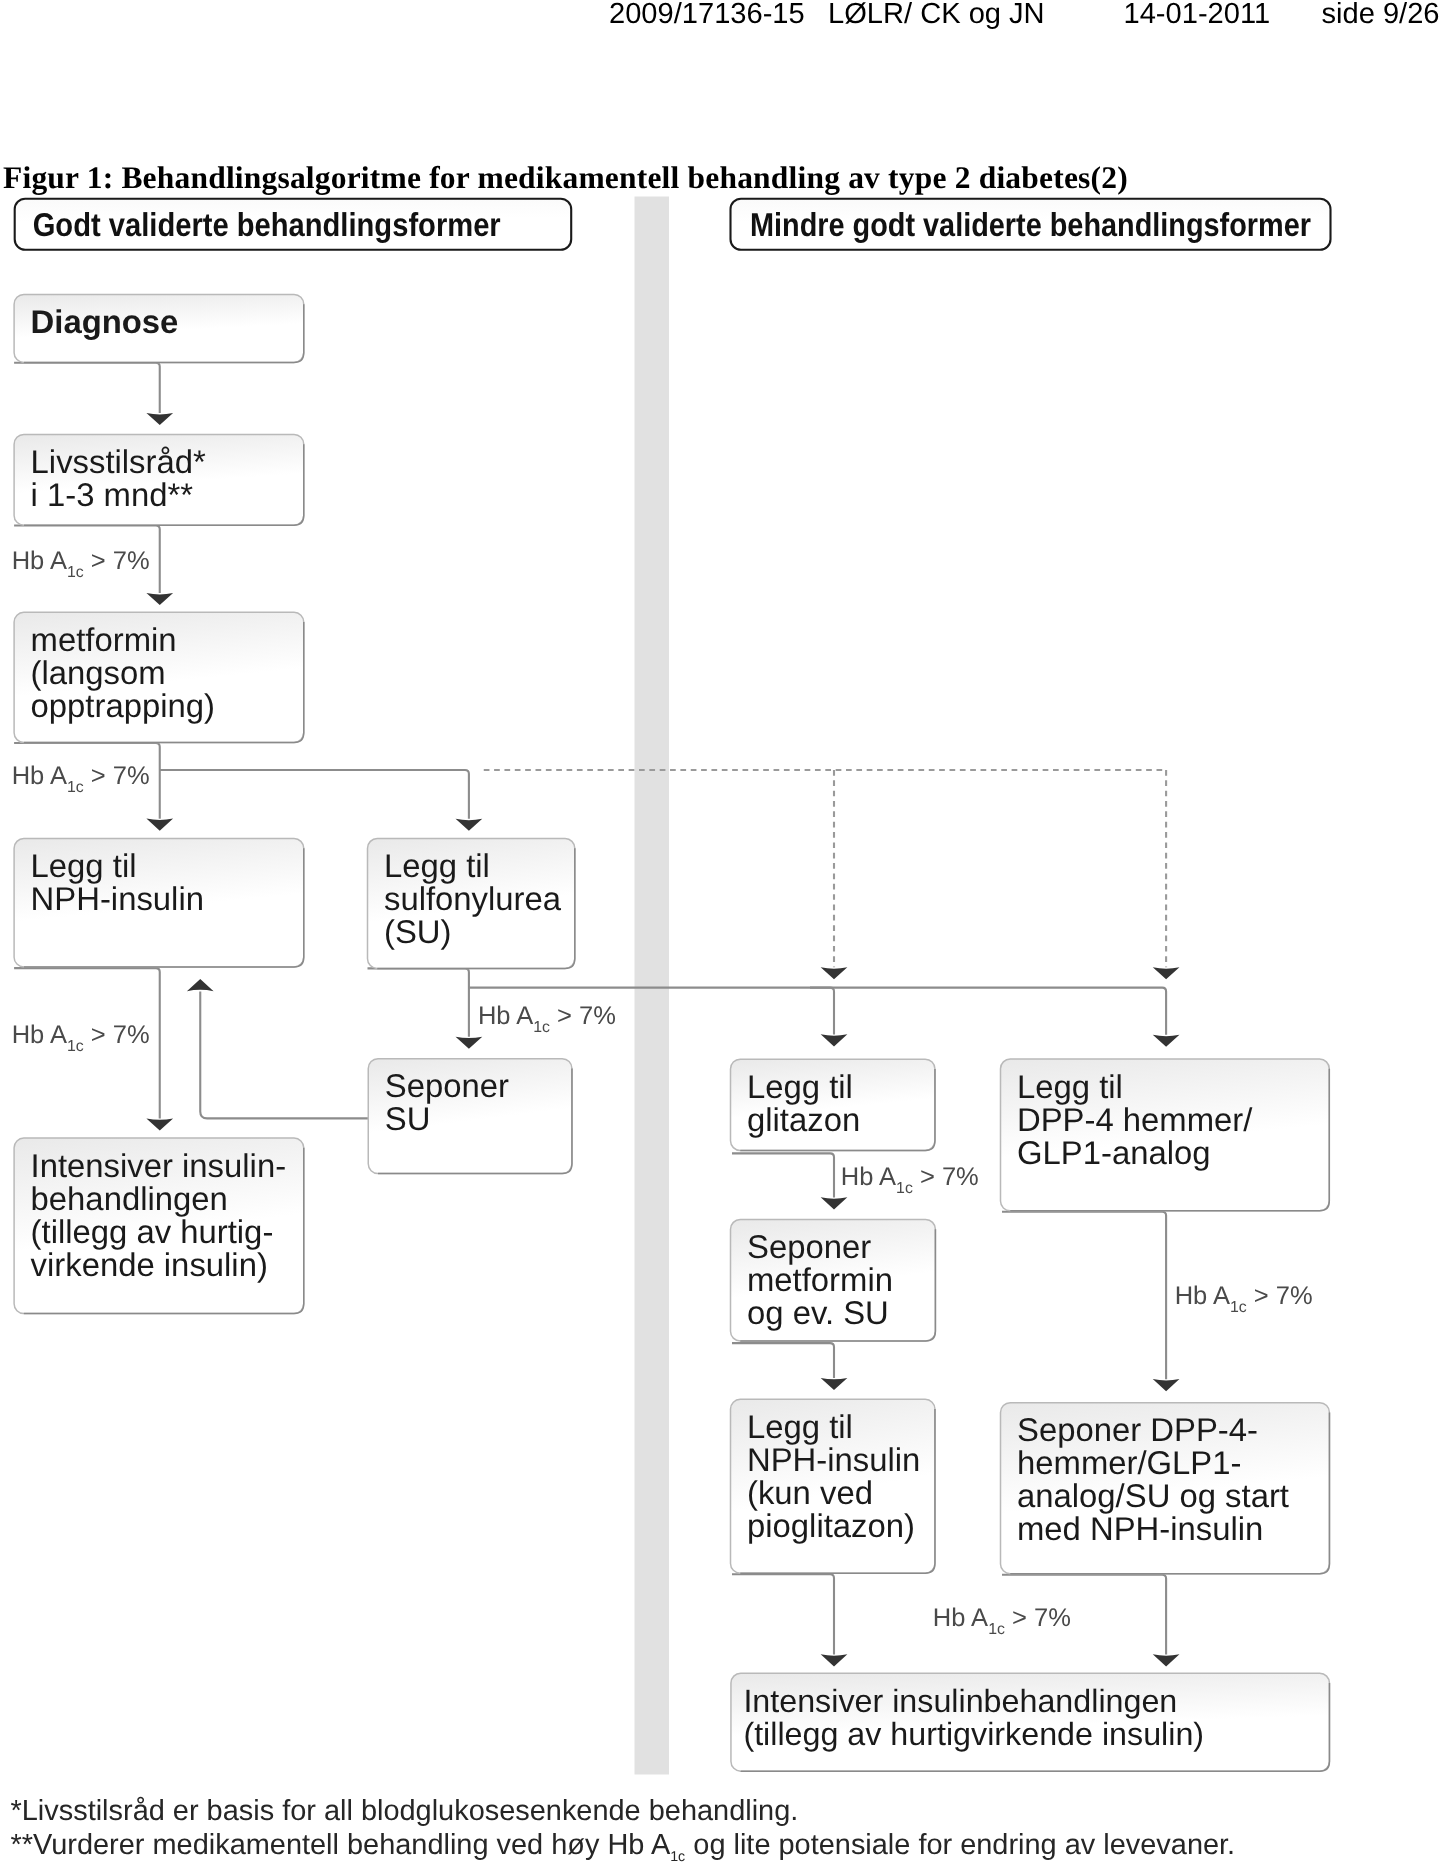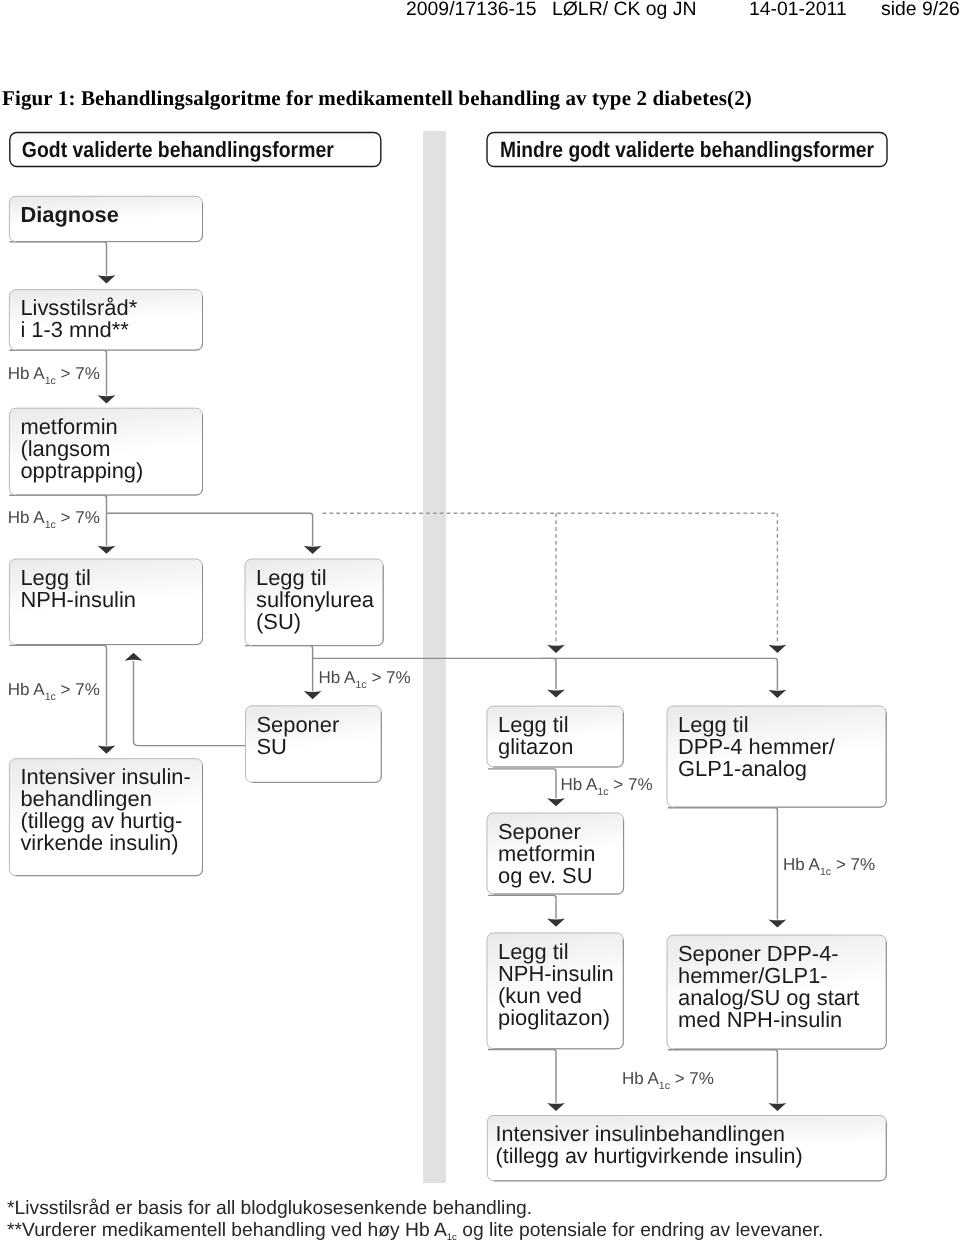--- a/index.html
+++ b/index.html
@@ -4,21 +4,21 @@
 <title>Figur 1</title>
 <style>
   html,body{margin:0;padding:0;}
   body{width:960px;height:1248px;background:#ffffff;overflow:hidden;
        font-family:"Liberation Sans",sans-serif;color:#000;
        -webkit-font-smoothing:antialiased;text-rendering:geometricPrecision;}
   #page{position:relative;width:960px;height:938px;}
   .doc-header{position:absolute;top:0;left:0;width:960px;height:30px;
        font-size:19.4px;color:#000;}
   .doc-header span{position:absolute;top:-2px;white-space:pre;}
-  .fig-title{position:absolute;left:2px;top:86px;font-family:"Liberation Serif",serif;
+  .fig-title{position:absolute;left:2px;top:106px;font-family:"Liberation Serif",serif;
          font-weight:bold;font-size:21px;white-space:pre;letter-spacing:0.13px;}
   svg#flow{position:absolute;left:0;top:0;}
   .boxtext{font-family:"Liberation Sans",sans-serif;font-size:21.9px;fill:#1a1a1a;letter-spacing:0px;}
   .hdrboxtext{font-family:"Liberation Sans",sans-serif;font-size:22px;font-weight:bold;fill:#111;}
   .edgelbl{font-family:"Liberation Sans",sans-serif;font-size:17px;fill:#4a4a4a;}
   .footnote{font-family:"Liberation Sans",sans-serif;font-size:19.3px;fill:#262626;}
 </style>
 </head>
 <body>
 

